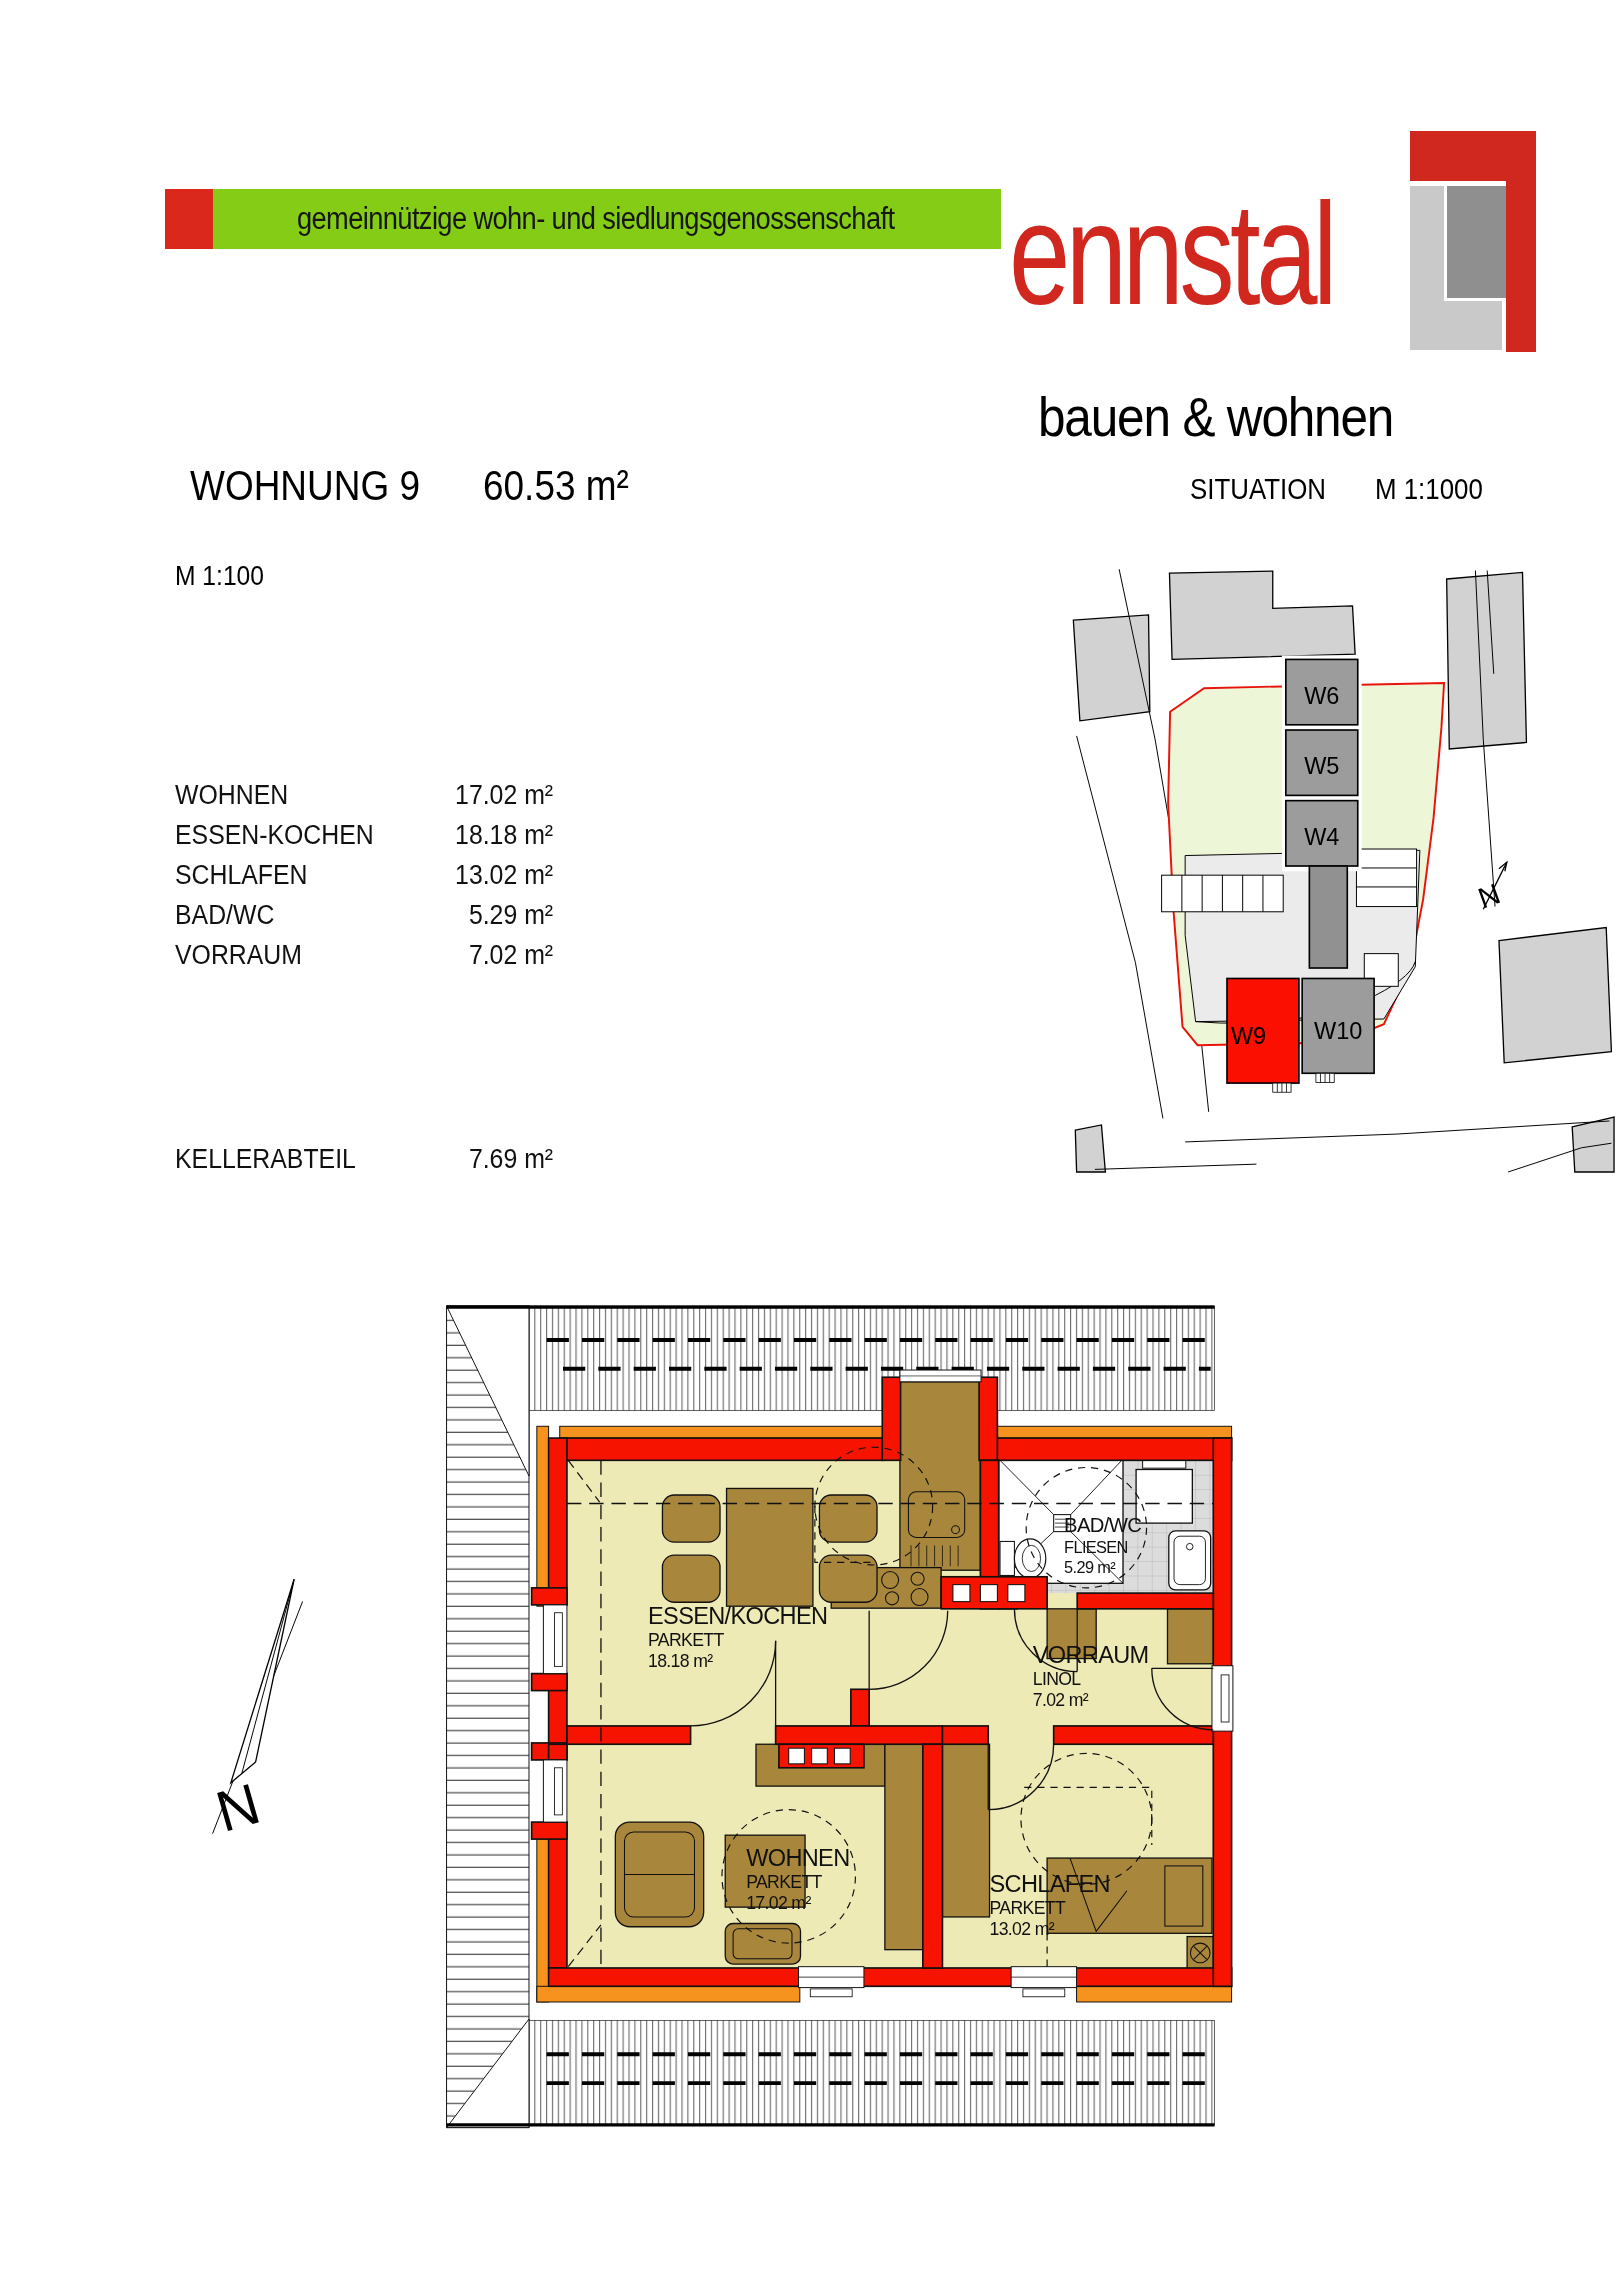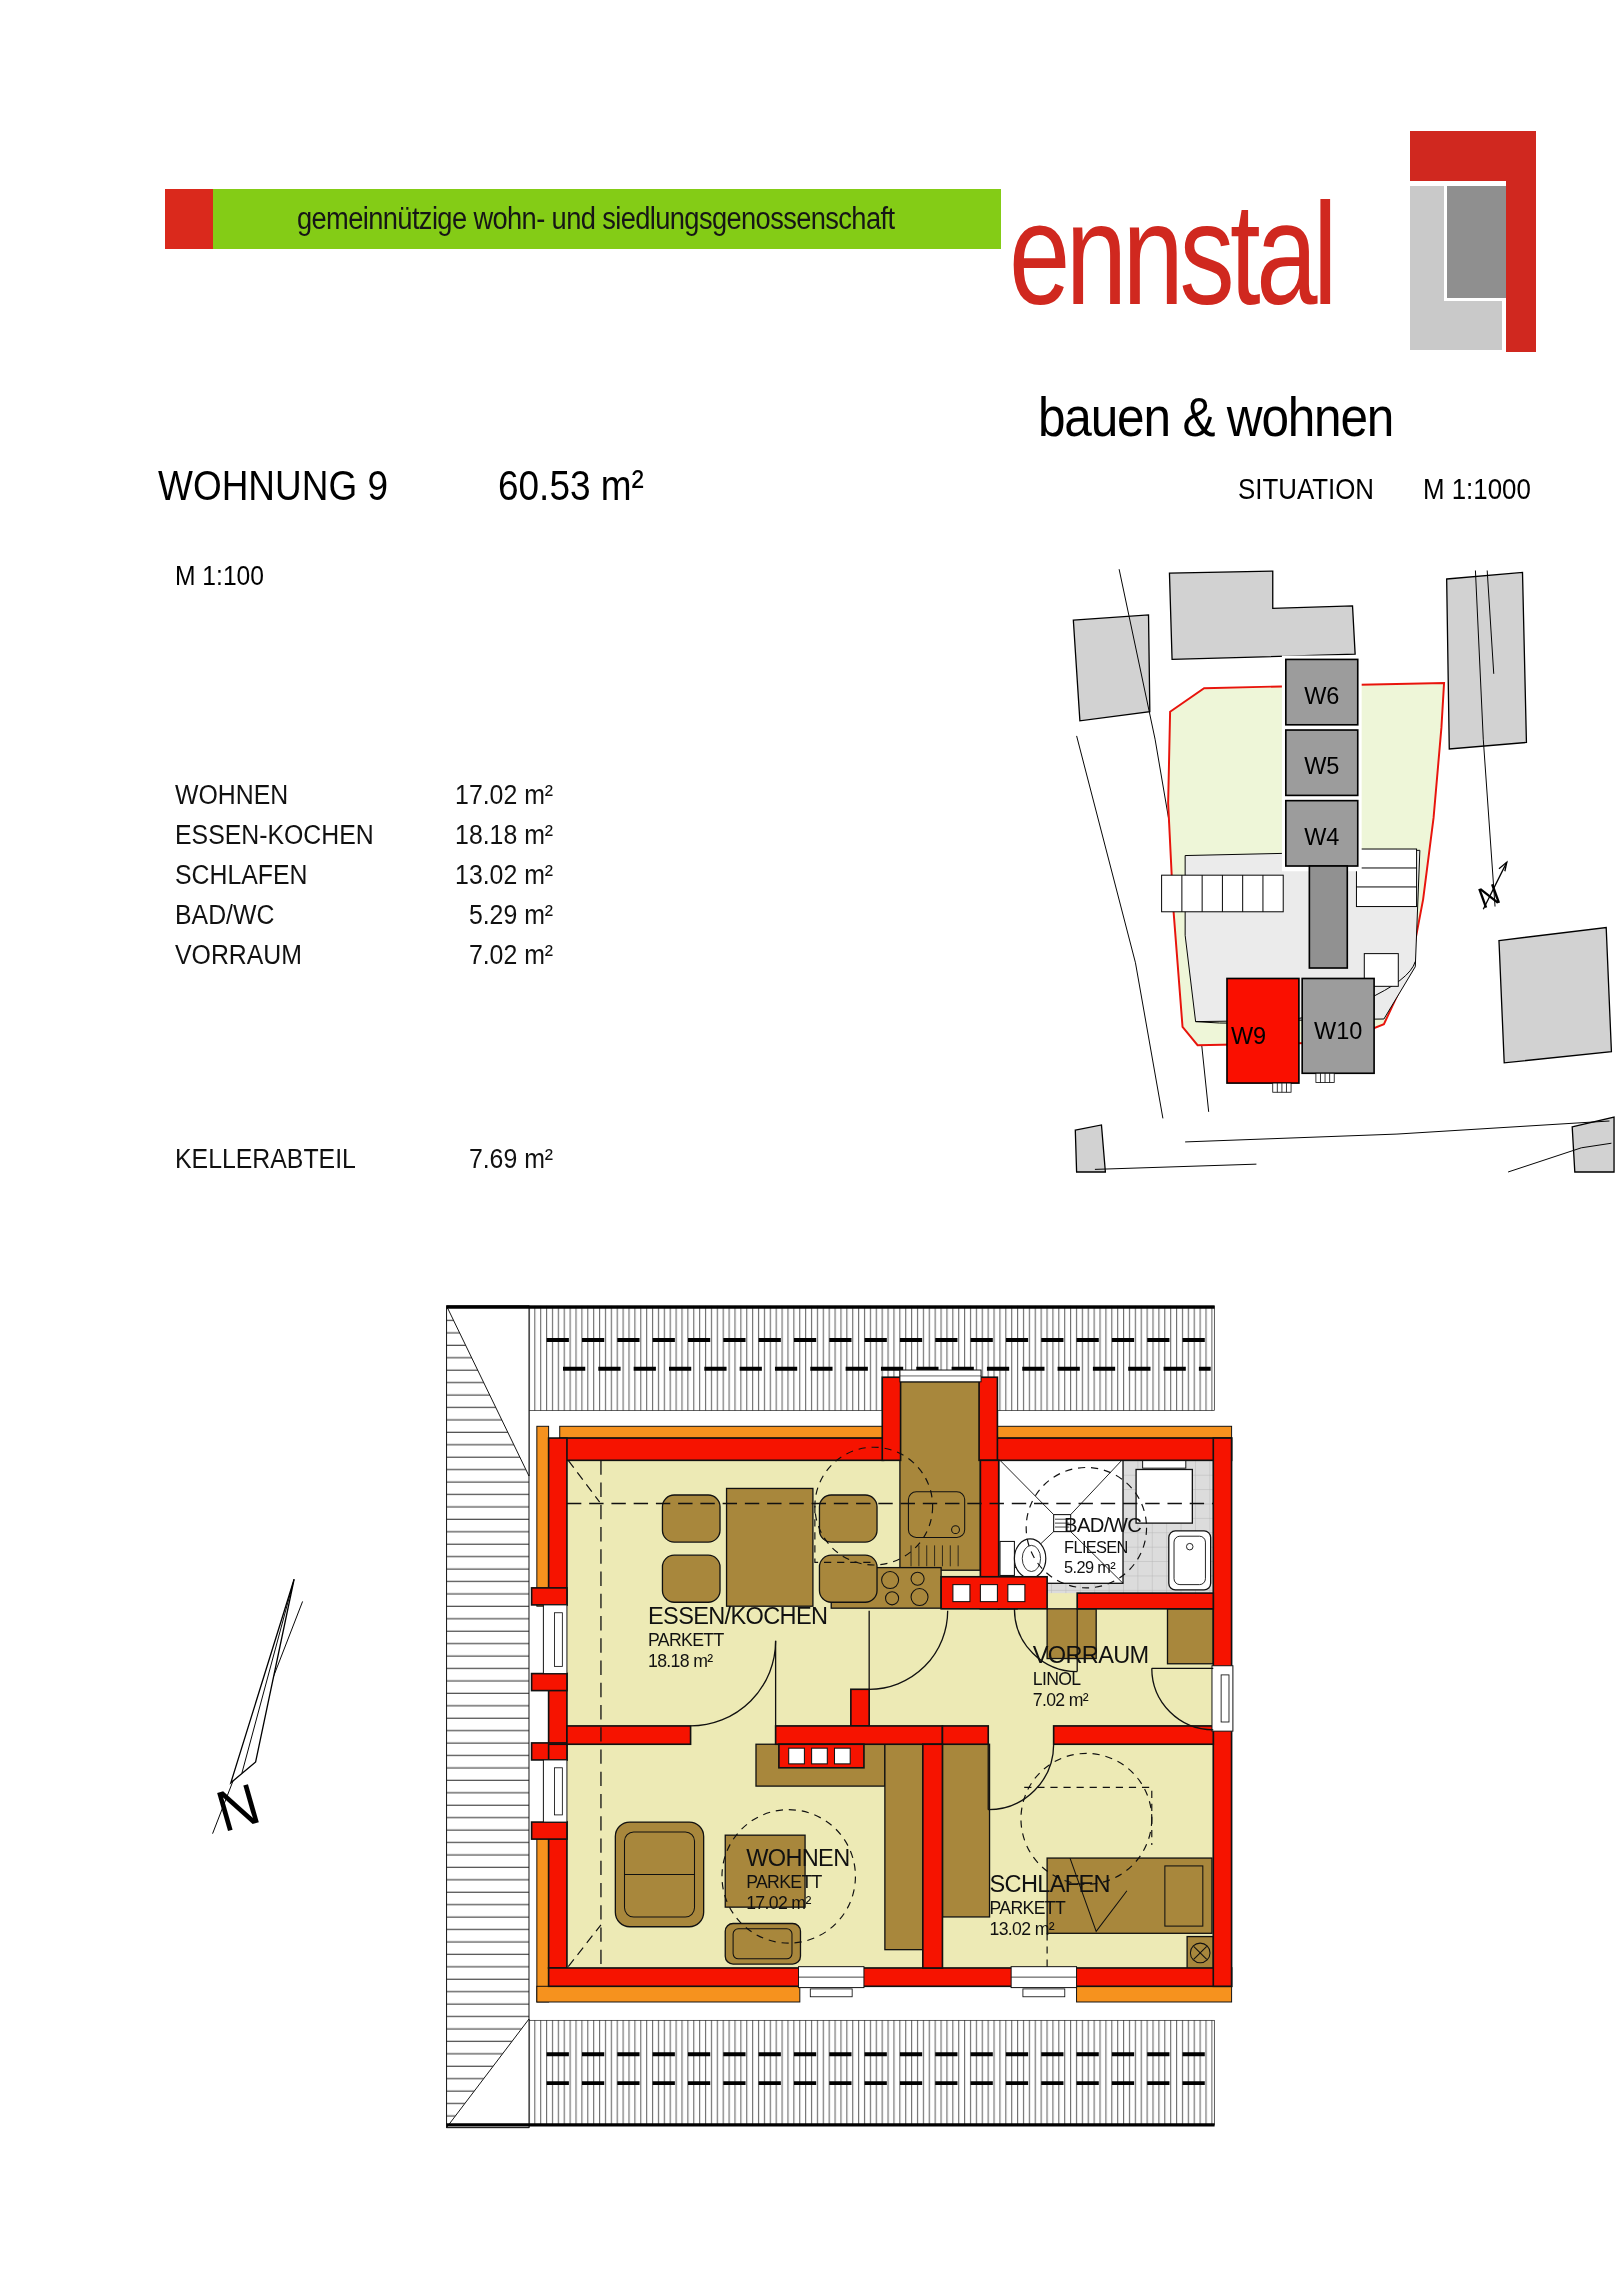--- a/index.html
+++ b/index.html
@@ -17,22 +17,22 @@
   .brand-name{left:1009px;top:182px;font-size:145px;font-weight:normal;color:#d0281f;line-height:1;letter-spacing:-5.9px;text-align:right;}
   .brand-name .cond{transform:scaleX(0.76);}
   .brand-sub{left:1014px;top:385px;font-size:55px;color:#000;letter-spacing:-1.3px;margin-left:24px;}
   .brand-sub .cond{transform:scaleX(0.90);}
   .lm-red-top{left:1410px;top:131px;width:126px;height:50px;background:#d0281f;}
   .lm-red-right{left:1506px;top:131px;width:30px;height:221px;background:#d0281f;}
   .lm-gray{left:1410px;top:186px;width:92px;height:164px;background:#c9c9c9;}
   .lm-dark{left:1444px;top:186px;width:62px;height:115px;background:#8f8f8f;border-left:3.3px solid #fff;border-bottom:3.3px solid #fff;box-sizing:border-box;}
 
   
-  .page-title{left:158px;top:462px;display:flex;gap:79px;font-size:42px;color:#000;}
-  .situation-title{left:1190px;top:472px;display:flex;gap:30px;font-size:29.4px;color:#000;margin-left:48px;}
+  .page-title{left:190px;top:462px;display:flex;gap:32px;font-size:42px;color:#000;}
+  .situation-title{left:1190px;top:472px;display:flex;gap:30px;font-size:29.4px;color:#000;}
   .scale-line{left:175px;top:560px;font-size:28px;color:#000;}
 
   
   .room-list{left:175px;top:780px;width:411px;transform:scaleX(0.92);transform-origin:left top;}
   .room-row{display:flex;justify-content:space-between;font-size:27px;height:40px;align-items:baseline;}
   .cellar-row{left:175px;top:1144px;width:411px;transform:scaleX(0.92);transform-origin:left top;
     display:flex;justify-content:space-between;font-size:27px;}
 
   svg text{font-family:"Liberation Sans", sans-serif;}
 </style>

